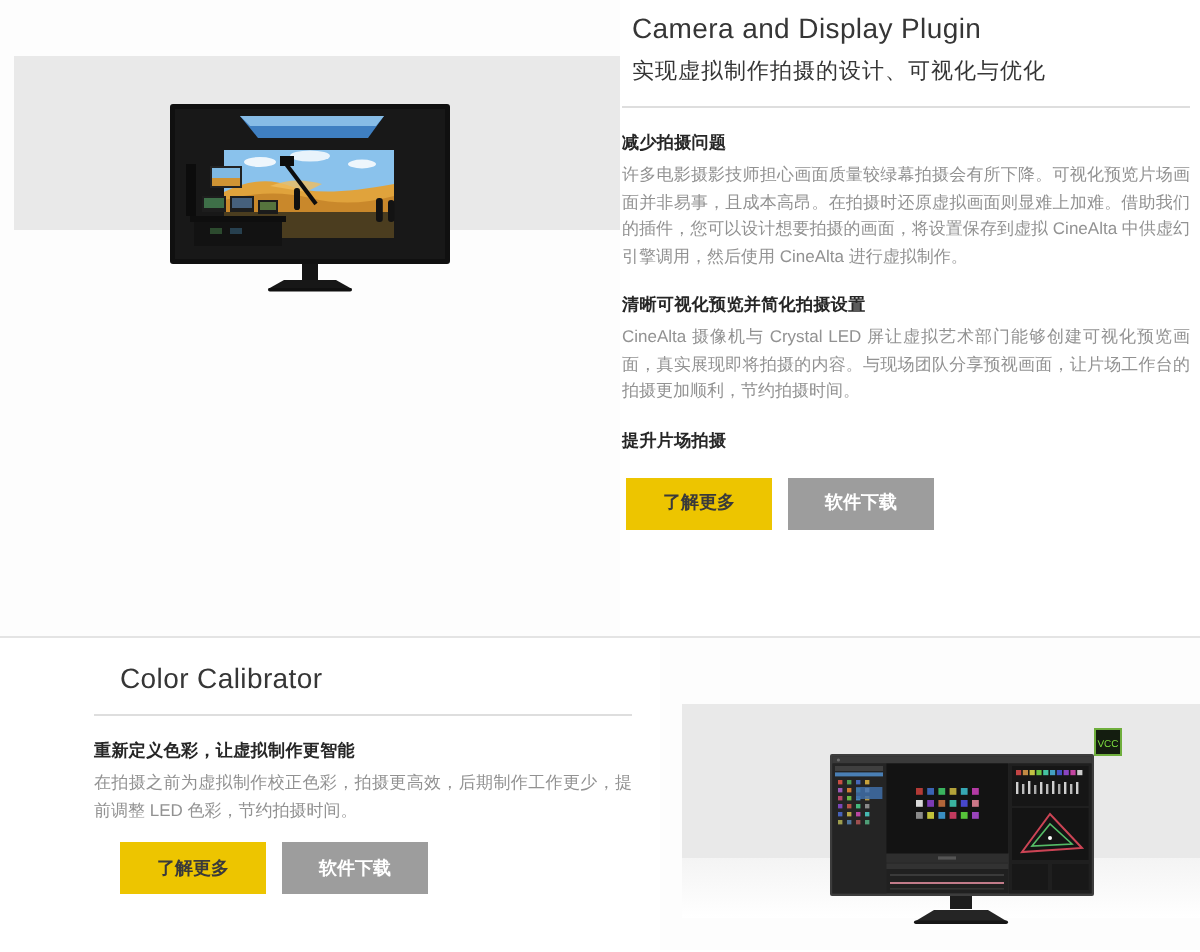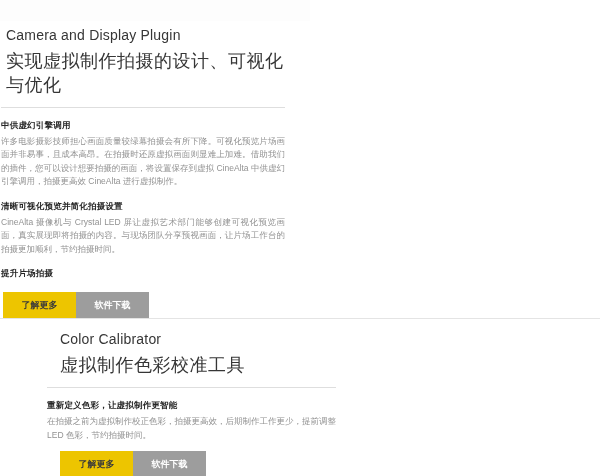--- a/index.html
+++ b/index.html
@@ -4,21 +4,21 @@
 <style>
   * { margin:0; padding:0; box-sizing:border-box; }
   html,body { width:600px; height:476px; }
   body {
     font-family:"Liberation Sans","DejaVu Sans",sans-serif;
     background:#ffffff; color:#333; overflow:hidden;
   }
   .page { width:600px; height:476px; position:relative; }
 
   
-  .section { display:flex; width:100%;flex-direction:column; }
+  .section { display:flex; width:100%; }
   .section-top { height:319px; border-bottom:1px solid #e4e4e4; }
   .section-bottom { height:156px; }
 
   
   .media { position:relative; overflow:hidden; }
   .media-top { width:310px; height:100%; background:#fdfdfd; }
   .media-bottom { width:290px; height:100%; background:#fdfdfd; }
   .band { position:absolute; background:#e9e9e9; }
   .media-top .band { left:7px; right:0; top:28px; height:87px; }
   .media-bottom .band { left:11px; right:0; top:33px; height:77px; }
@@ -31,33 +31,33 @@
   .vcc-badge { position:absolute; left:217px; top:45px; }
 
   
   .content { position:relative; }
   .content-top { width:290px; padding:6px 5px 0 1px; }
   .content-top .titles { padding-left:5px; }
   .content-bottom { width:310px; padding:12px 14px 0 7px;margin-left:40px; }
   .content-bottom .titles { padding-left:13px; }
 
   .title-en { font-size:14px; font-weight:400; color:#363636; letter-spacing:.2px; }
-  .title-zh { font-size:18px; font-weight:400; color:#363636; margin-top:6px; letter-spacing:.5px; }
+  .title-zh { font-size:11px; font-weight:400; color:#363636; margin-top:6px; letter-spacing:.5px; }
   .divider { border:0; border-top:1px solid #dedede; margin:10px 0 0 0; }
 
   .block-heading {
     font-size:8.5px; font-weight:bold; color:#262626;
     margin-top:12px; letter-spacing:.2px;
   }
   .block-body {
     font-size:8.5px; color:#929292; line-height:13.5px;
     margin-top:3px; text-align:justify;
   }
 
-  .btn-row { display:flex; }
+  .btn-row { display:flex; gap:8px; }
   .content-top .btn-row { margin-top:12px; margin-left:2px; }
   .content-bottom .btn-row { margin-top:9px; margin-left:13px; }
   .btn {
     min-width:73px; height:26px; border:none; cursor:pointer;
     font-family:inherit; font-size:9px; font-weight:bold;
     display:inline-flex; align-items:center; justify-content:center;
     padding:0 10px;
   }
   .btn-yellow { color:#3a3a3a; }
   .btn-gray { color:#ffffff; }
@@ -120,22 +120,22 @@
     </div>
 
     <div class="content content-top">
       <div class="titles">
         <h2 class="title-en">Camera and Display Plugin</h2>
         <h3 class="title-zh">实现虚拟制作拍摄的设计、可视化与优化</h3>
       </div>
       <hr class="divider">
 
       <div>
-        <div class="block-heading">中供虚幻引擎调用</div>
-        <p class="block-body">许多电影摄影技师担心画面质量较绿幕拍摄会有所下降。可视化预览片场画面并非易事，且成本高昂。在拍摄时还原虚拟画面则显难上加难。借助我们的插件，您可以设计想要拍摄的画面，将设置保存到虚拟 CineAlta 中供虚幻引擎调用，拍摄更高效 CineAlta 进行虚拟制作。</p>
+        <div class="block-heading">减少拍摄问题</div>
+        <p class="block-body">许多电影摄影技师担心画面质量较绿幕拍摄会有所下降。可视化预览片场画面并非易事，且成本高昂。在拍摄时还原虚拟画面则显难上加难。借助我们的插件，您可以设计想要拍摄的画面，将设置保存到虚拟 CineAlta 中供虚幻引擎调用，然后使用 CineAlta 进行虚拟制作。</p>
       </div>
       <div>
         <div class="block-heading">清晰可视化预览并简化拍摄设置</div>
         <p class="block-body">CineAlta 摄像机与 Crystal LED 屏让虚拟艺术部门能够创建可视化预览画面，真实展现即将拍摄的内容。与现场团队分享预视画面，让片场工作台的拍摄更加顺利，节约拍摄时间。</p>
       </div>
       <div>
         <div class="block-heading">提升片场拍摄</div>
       </div>
 
       <div class="btn-row">
@@ -143,21 +143,20 @@
         <button class="btn btn-gray" style="background: rgb(157, 157, 157);">软件下载</button>
       </div>
     </div>
   </section>
 
   <section class="section section-bottom">
 
     <div class="content content-bottom">
       <div class="titles">
         <h2 class="title-en">Color Calibrator</h2>
-        <h3 class="title-zh">虚拟制作色彩校准工具</h3>
       </div>
       <hr class="divider">
 
       <div>
         <div class="block-heading">重新定义色彩，让虚拟制作更智能</div>
         <p class="block-body">在拍摄之前为虚拟制作校正色彩，拍摄更高效，后期制作工作更少，提前调整 LED 色彩，节约拍摄时间。</p>
       </div>
 
       <div class="btn-row">
         <button class="btn btn-yellow" style="background: rgb(237, 197, 0);">了解更多</button>

